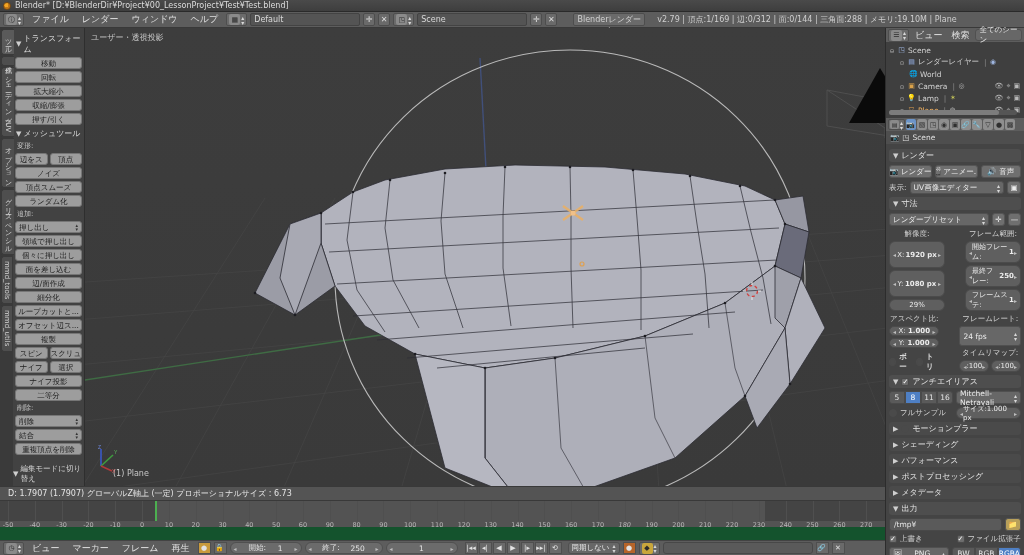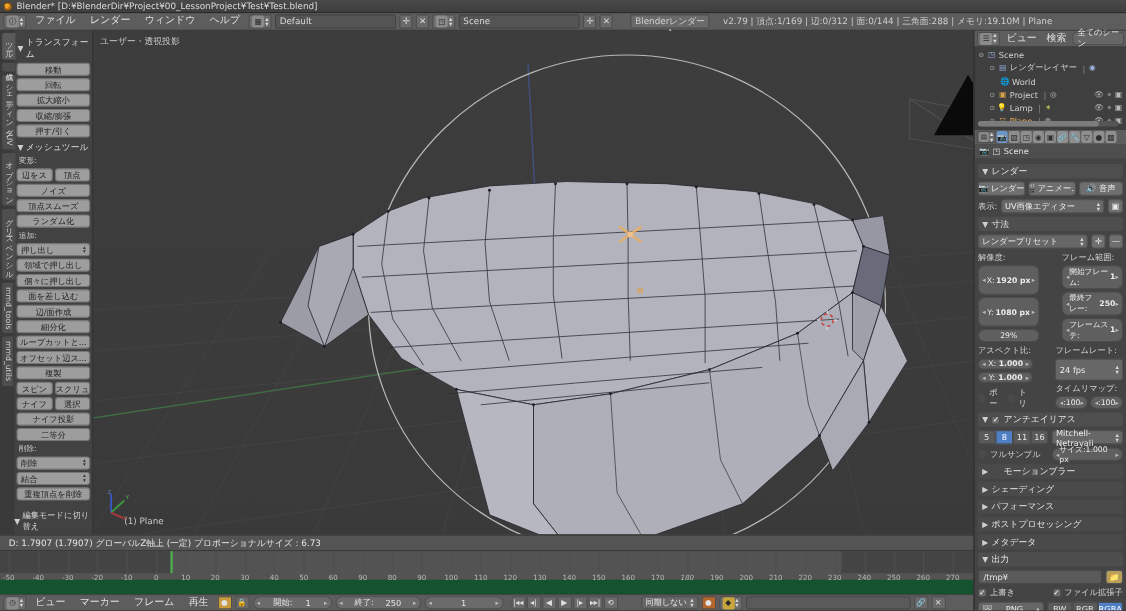--- a/index.html
+++ b/index.html
@@ -188,21 +188,21 @@
     background:#4e4e4e;border-radius:3px;padding:0 4px;margin-top:3px;
     font-size:8px;color:#e6e6e6;
   }
   .sec-head.closed{background:#4a4a4a;}
   .row{display:flex;gap:3px;align-items:center;margin-top:3px;}
   .btn{
     flex:1;height:13px;background:#6f6f6f;border:1px solid #555;border-radius:3px;
     display:flex;align-items:center;justify-content:center;gap:2px;
     font-size:7.5px;color:#ececec;white-space:nowrap;overflow:hidden;
   }
-  .lbl{font-size:7.5px;color:#d3d3d3;}
+  .lbl{font-size:7.5px;color:#d3d3d3;text-align:center;}
   .sel{
     flex:1;height:13px;background:#676767;border:1px solid #505050;border-radius:3px;
     display:flex;align-items:center;justify-content:space-between;padding:0 3px;
     font-size:7.5px;color:#ececec;
   }
   .nfield{
     flex:1;height:12px;background:#5f5f5f;border:1px solid #4b4b4b;border-radius:6px;
     display:flex;align-items:center;justify-content:space-between;padding:0 3px;
     font-size:7px;color:#ececec;
   }
@@ -210,21 +210,21 @@
   .arrow{font-size:6px;color:#bdbdbd;}
   .col{flex:1;display:flex;flex-direction:column;gap:2px;}
   .pct{
     height:12px;background:#5f5f5f;border:1px solid #4b4b4b;border-radius:6px;
     display:flex;align-items:center;justify-content:center;font-size:7px;color:#ececec;
   }
   .chk{width:8px;height:8px;background:#6d6d6d;border:1px solid #4a4a4a;border-radius:2px;
     display:inline-flex;align-items:center;justify-content:center;font-size:7px;color:#fff;}
   .chk.on{background:#6d6d6d;}
   .chk.circle{border-radius:50%;background:#4a4a4a;}
-  .chkrow{display:flex;align-items:center;gap:3px;font-size:7.5px;color:#d8d8d8;}
+  .chkrow{display:flex;align-items:center;gap:3px;font-size:7.5px;color:#d8d8d8;font-weight:bold;}
   .segmented{display:flex;gap:0;flex:1;}
   .segmented .sg{
     flex:1;height:13px;background:#5a5a5a;border:1px solid #4a4a4a;
     display:flex;align-items:center;justify-content:center;font-size:7.5px;color:#e6e6e6;
   }
   .segmented .sg:first-child{border-radius:3px 0 0 3px;}
   .segmented .sg:last-child{border-radius:0 3px 3px 0;}
   .segmented .sg.on{background:#4e7fc4;color:#fff;}
   .tbox{
     flex:1;height:13px;background:#5a5a5a;border:1px solid #484848;border-radius:3px;
@@ -626,21 +626,21 @@
     </div>
     <div style="display:flex;gap:1px;margin-left:4px">
       <div class="rbtn">|◂◂</div>
       <div class="rbtn">◂|</div>
       <div class="rbtn">◀</div>
       <div class="rbtn">▶</div>
       <div class="rbtn">|▸</div>
       <div class="rbtn">▸▸|</div>
       <div class="rbtn">⟲</div>
     </div>
-    <div class="sel" style="max-width:52px;height:12px;margin-left:18px">
+    <div class="sel" style="max-width:52px;height:12px;margin-left:3px">
       <span>同期しない</span>
       <span class="dd-arrows">
           <i>▴</i>
           <i>▾</i>
         </span>
     </div>
     <div class="rbtn" style="background:#b5642a">●</div>
     <div class="ed-sel">
       <span class="icon-box" style="background:#c8a63c">◆</span>
       <span class="dd-arrows">
@@ -681,21 +681,21 @@
         <span style="color:#888;padding-left:3px">|</span>
         <span class="ol-ic" style="color:#9fb6e0">◉</span>
       </div>
       <div class="ol-row" style="padding-left:20px">
         <span class="ol-ic" style="color:#bcbcbc">🌐</span>
         <span>World</span>
       </div>
       <div class="ol-row" style="padding-left:10px">
         <span class="ol-dot">⊙</span>
         <span class="ol-ic" style="color:#d9a24a">▣</span>
-        <span>Project</span>
+        <span>Camera</span>
         <span style="color:#888;padding-left:3px">|</span>
         <span class="ol-ic" style="color:#b8b8b8">◎</span>
         <span class="ol-restrict">
           <span>👁</span>
           <span>⌖</span>
           <span>▣</span>
         </span>
       </div>
       <div class="ol-row" style="padding-left:10px">
         <span class="ol-dot">⊙</span>

